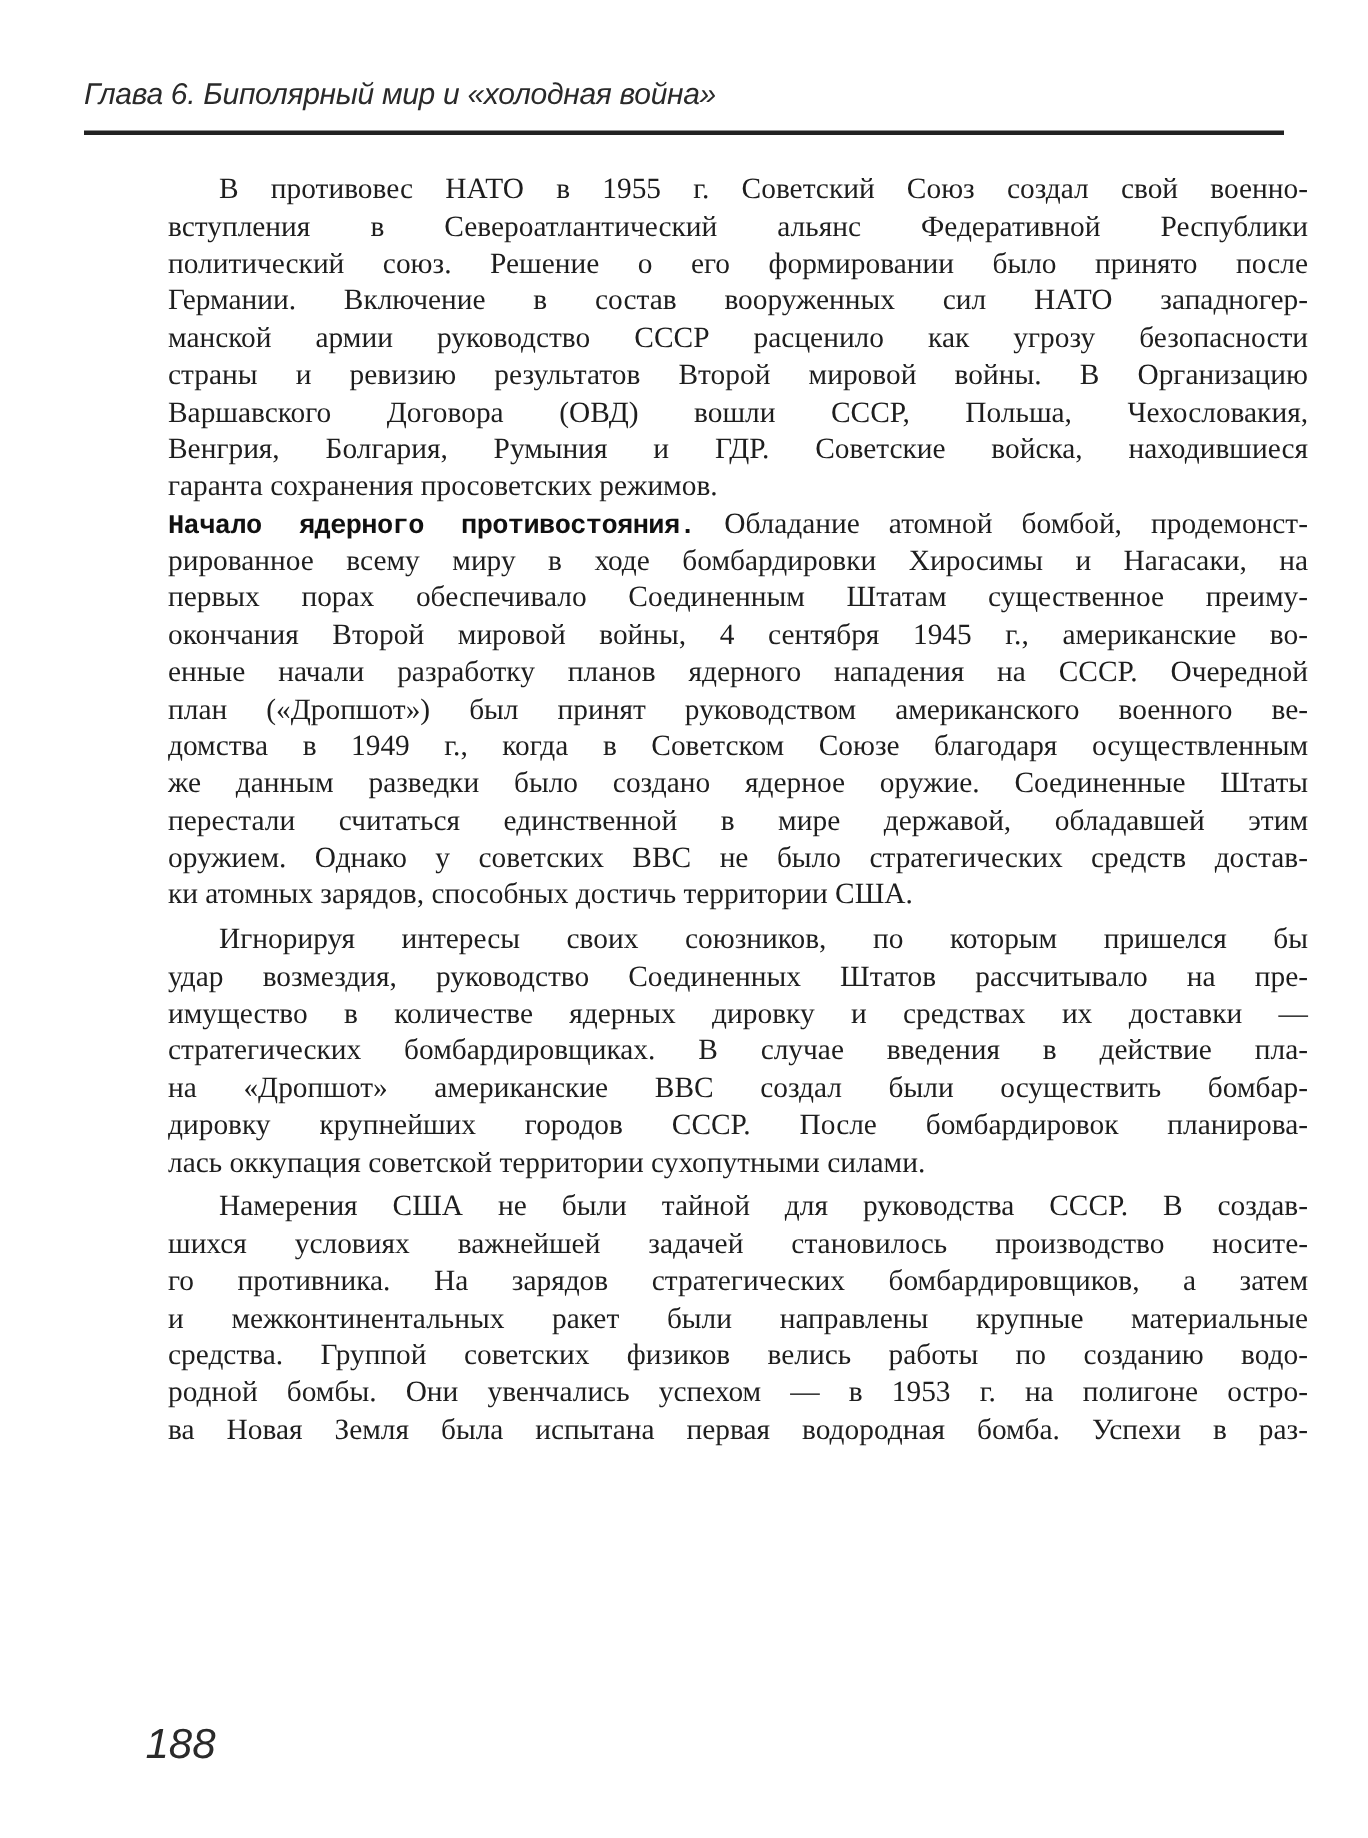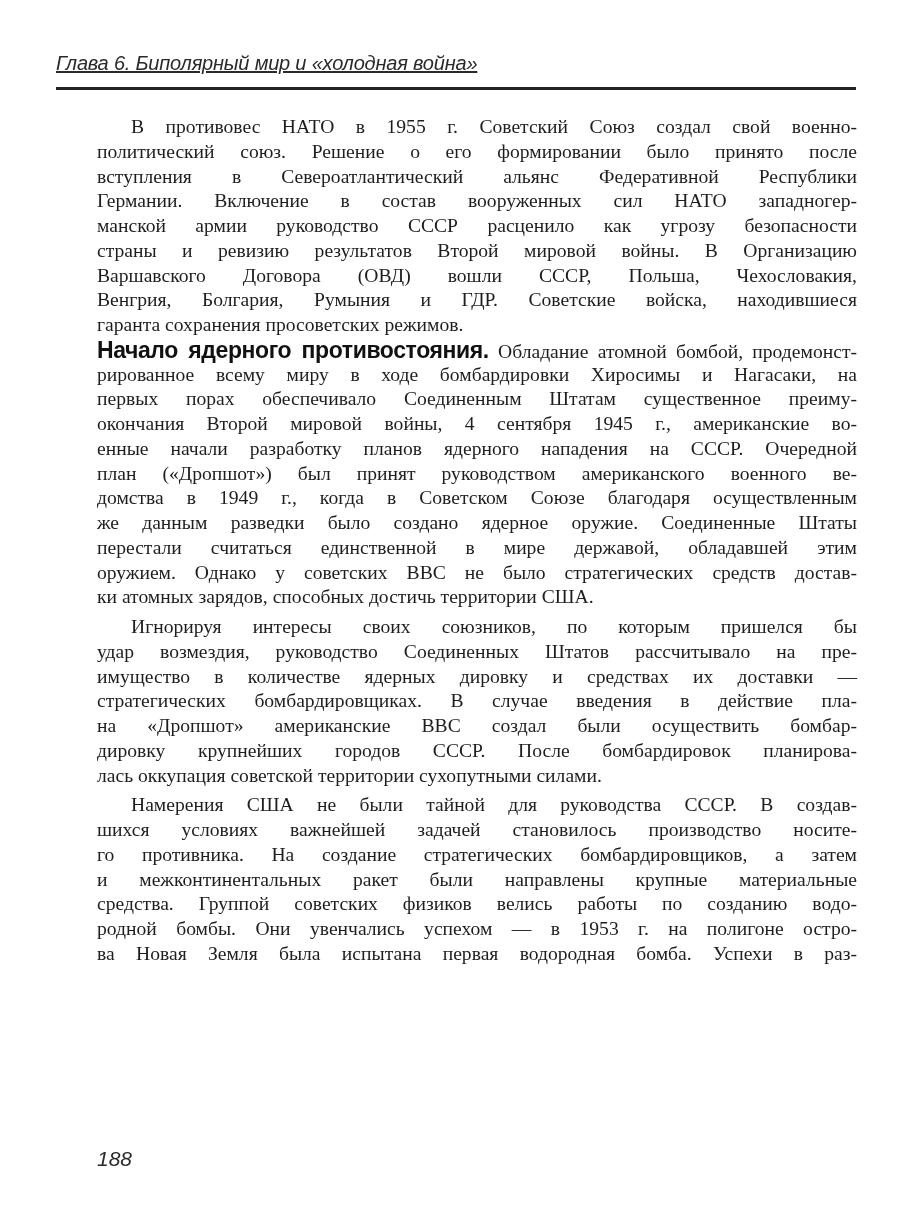--- a/index.html
+++ b/index.html
@@ -17,33 +17,32 @@
     .running-head {
       position: absolute;
       left: 56px;
       top: 52px;
       font-family: "Liberation Sans", sans-serif;
       font-style: italic;
       font-size: 20px;
       color: #2a2a2a;
       letter-spacing: -0.2px;
       white-space: nowrap;
-      text-decoration: underline;
     }
     .head-rule {
       position: absolute;
       left: 56px;
       top: 87px;
       width: 800px;
       height: 3px;
       background: #222;
     }
     .body-text {
       position: absolute;
-      left: 97px;
+      left: 112px;
       top: 115px;
       width: 760px;
       font-family: "Liberation Serif", serif;
       font-size: 19.6px;
       line-height: 24.75px;
       color: #1e1e1e;
     }
     .line {
       display: block;
       white-space: nowrap;
@@ -54,48 +53,48 @@
     .line.last {
       text-align-last: left;
     }
     .line.indent {
       padding-left: 34px;
     }
     .gap {
       height: 5px;
     }
     .run-in {
-      font-family: Liberation Sans, sans-serif;
+      font-family: Liberation Mono, monospace;
       font-weight: bold;
-      font-size: 23px;
+      font-size: 18px;
       letter-spacing: -0.4px;
       color: #111;
     }
     .page-number {
       position: absolute;
       left: 97px;
       top: 1147px;
       font-family: "Liberation Sans", sans-serif;
       font-style: italic;
-      font-size: 21px;
+      font-size: 28px;
       color: #2a2a2a;
     }
   </style>
 </head>
 <body>
 
 <div class="running-head">Глава 6. Биполярный мир и «холодная война»</div>
 <div class="head-rule"></div>
 
 <div class="body-text">
 
   <div>
     <span class="line indent">В противовес НАТО в 1955 г. Советский Союз создал свой военно-</span>
+    <span class="line">вступления в Североатлантический альянс Федеративной Республики</span>
     <span class="line">политический союз. Решение о его формировании было принято после</span>
-    <span class="line">вступления в Североатлантический альянс Федеративной Республики</span>
     <span class="line">Германии. Включение в состав вооруженных сил НАТО западногер-</span>
     <span class="line">манской армии руководство СССР расценило как угрозу безопасности</span>
     <span class="line">страны и ревизию результатов Второй мировой войны. В Организацию</span>
     <span class="line">Варшавского Договора (ОВД) вошли СССР, Польша, Чехословакия,</span>
     <span class="line">Венгрия, Болгария, Румыния и ГДР. Советские войска, находившиеся</span>
     <span class="line last">гаранта сохранения просоветских режимов.</span>
   </div>
 
   <div>
     <span class="line"><span class="run-in">Начало ядерного противостояния.</span><span> Обладание атомной бомбой, продемонст-</span></span>
@@ -121,21 +120,21 @@
     <span class="line">на «Дропшот» американские ВВС создал были осуществить бомбар-</span>
     <span class="line">дировку крупнейших городов СССР. После бомбардировок планирова-</span>
     <span class="line last">лась оккупация советской территории сухопутными силами.</span>
   </div>
 
   <div class="gap"></div>
 
   <div>
     <span class="line indent">Намерения США не были тайной для руководства СССР. В создав-</span>
     <span class="line">шихся условиях важнейшей задачей становилось производство носите-</span>
-    <span class="line">го противника. На создание стратегических бомбардировщиков, а затем</span>
+    <span class="line">го противника. На зарядов стратегических бомбардировщиков, а затем</span>
     <span class="line">и межконтинентальных ракет были направлены крупные материальные</span>
     <span class="line">средства. Группой советских физиков велись работы по созданию водо-</span>
     <span class="line">родной бомбы. Они увенчались успехом — в 1953 г. на полигоне остро-</span>
     <span class="line">ва Новая Земля была испытана первая водородная бомба. Успехи в раз-</span>
   </div>
 
 </div>
 
 <div class="page-number">188</div>
 

